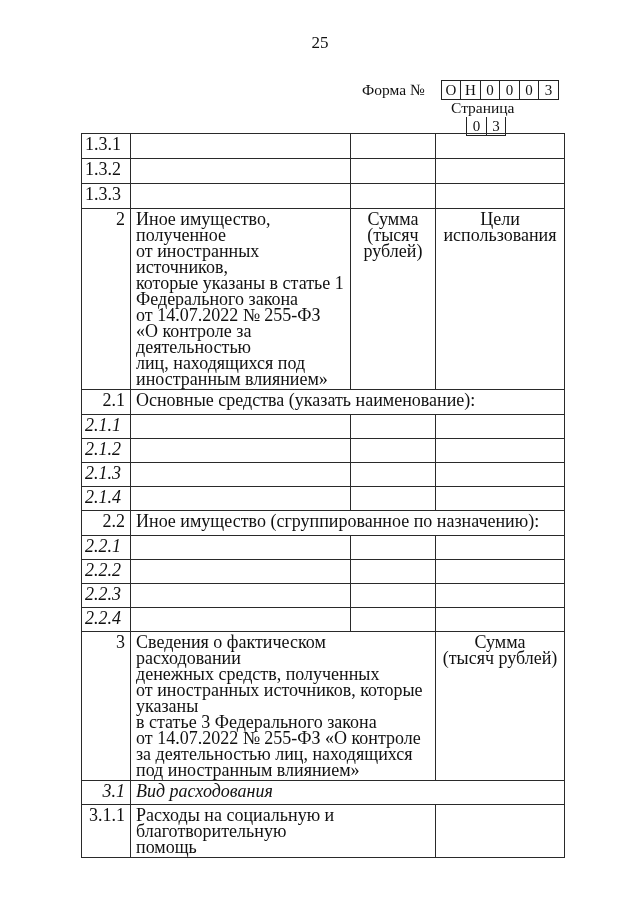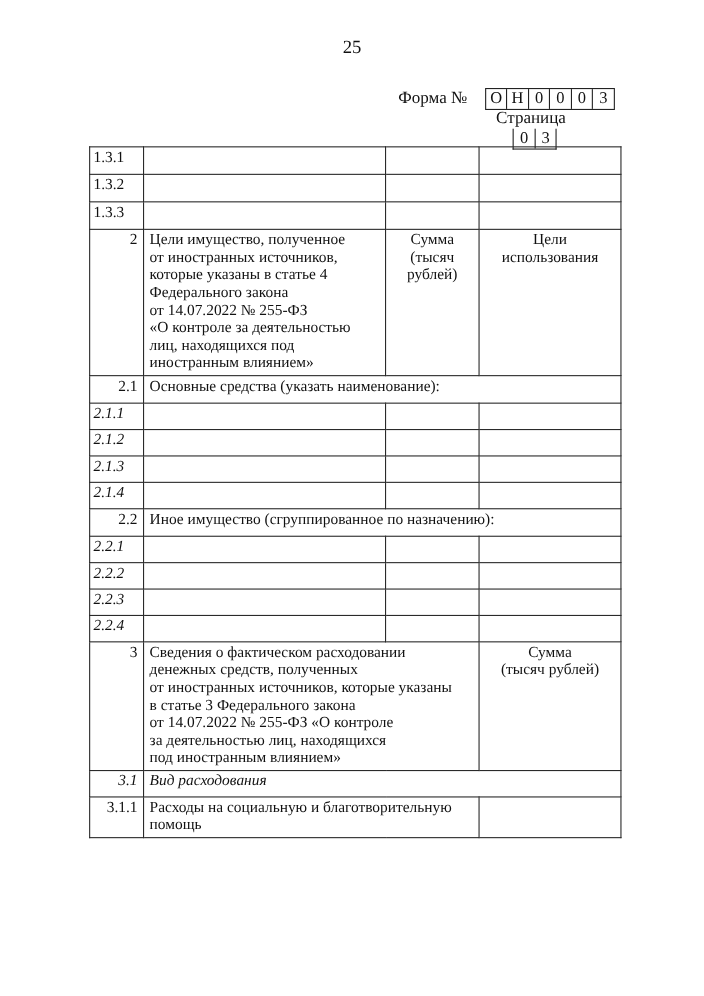--- a/index.html
+++ b/index.html
@@ -22,21 +22,21 @@
   }
   .boxes span:last-child { border-right:none; }
   .page-row {
     position:absolute; top:99px; left:451px; display:flex; align-items:center; font-size:15.5px;flex-direction:column;
   }
   .page-row .lbl { margin-right:7px; }
   .page-row .boxes { border-top:none; }
 
   table.form {
     position:absolute; left:81px; top:133px; width:484px;
-    border-collapse:collapse; font-size:14px; line-height:16px;
+    border-collapse:collapse; font-size:18px; line-height:16px;
   }
   table.form td {
     border:1.3px solid #2a2a2a; padding:2px 5px; vertical-align:top;
   }
   td.num { width:38px; text-align:right; padding-right:6px; }
   td.num.left { text-align:left; padding-left:3px; }
   td.sum { width:74px; text-align:center; }
   td.goal { text-align:center;margin-top:22px; }
   tr.r20 td { height:19px;font-style:italic; }
   tr.r21 td { height:20px; }
@@ -92,23 +92,23 @@
   <tr class="r21">
     <td class="num left">1.3.3</td>
     <td></td>
     <td></td>
     <td></td>
   </tr>
 
   <tr class="big">
     <td class="num">2</td>
     <td>
-      <div>Цели имущество, полученное</div>
+      <div>Иное имущество, полученное</div>
       <div>от иностранных источников,</div>
-      <div>которые указаны в статье 4</div>
+      <div>которые указаны в статье 1</div>
       <div>Федерального закона</div>
       <div>от 14.07.2022 № 255-ФЗ</div>
       <div>«О контроле за деятельностью</div>
       <div>лиц, находящихся под</div>
       <div>иностранным влиянием»</div>
     </td>
     <td class="sum">
       <div>Сумма</div>
       <div>(тысяч</div>
       <div>рублей)</div>

